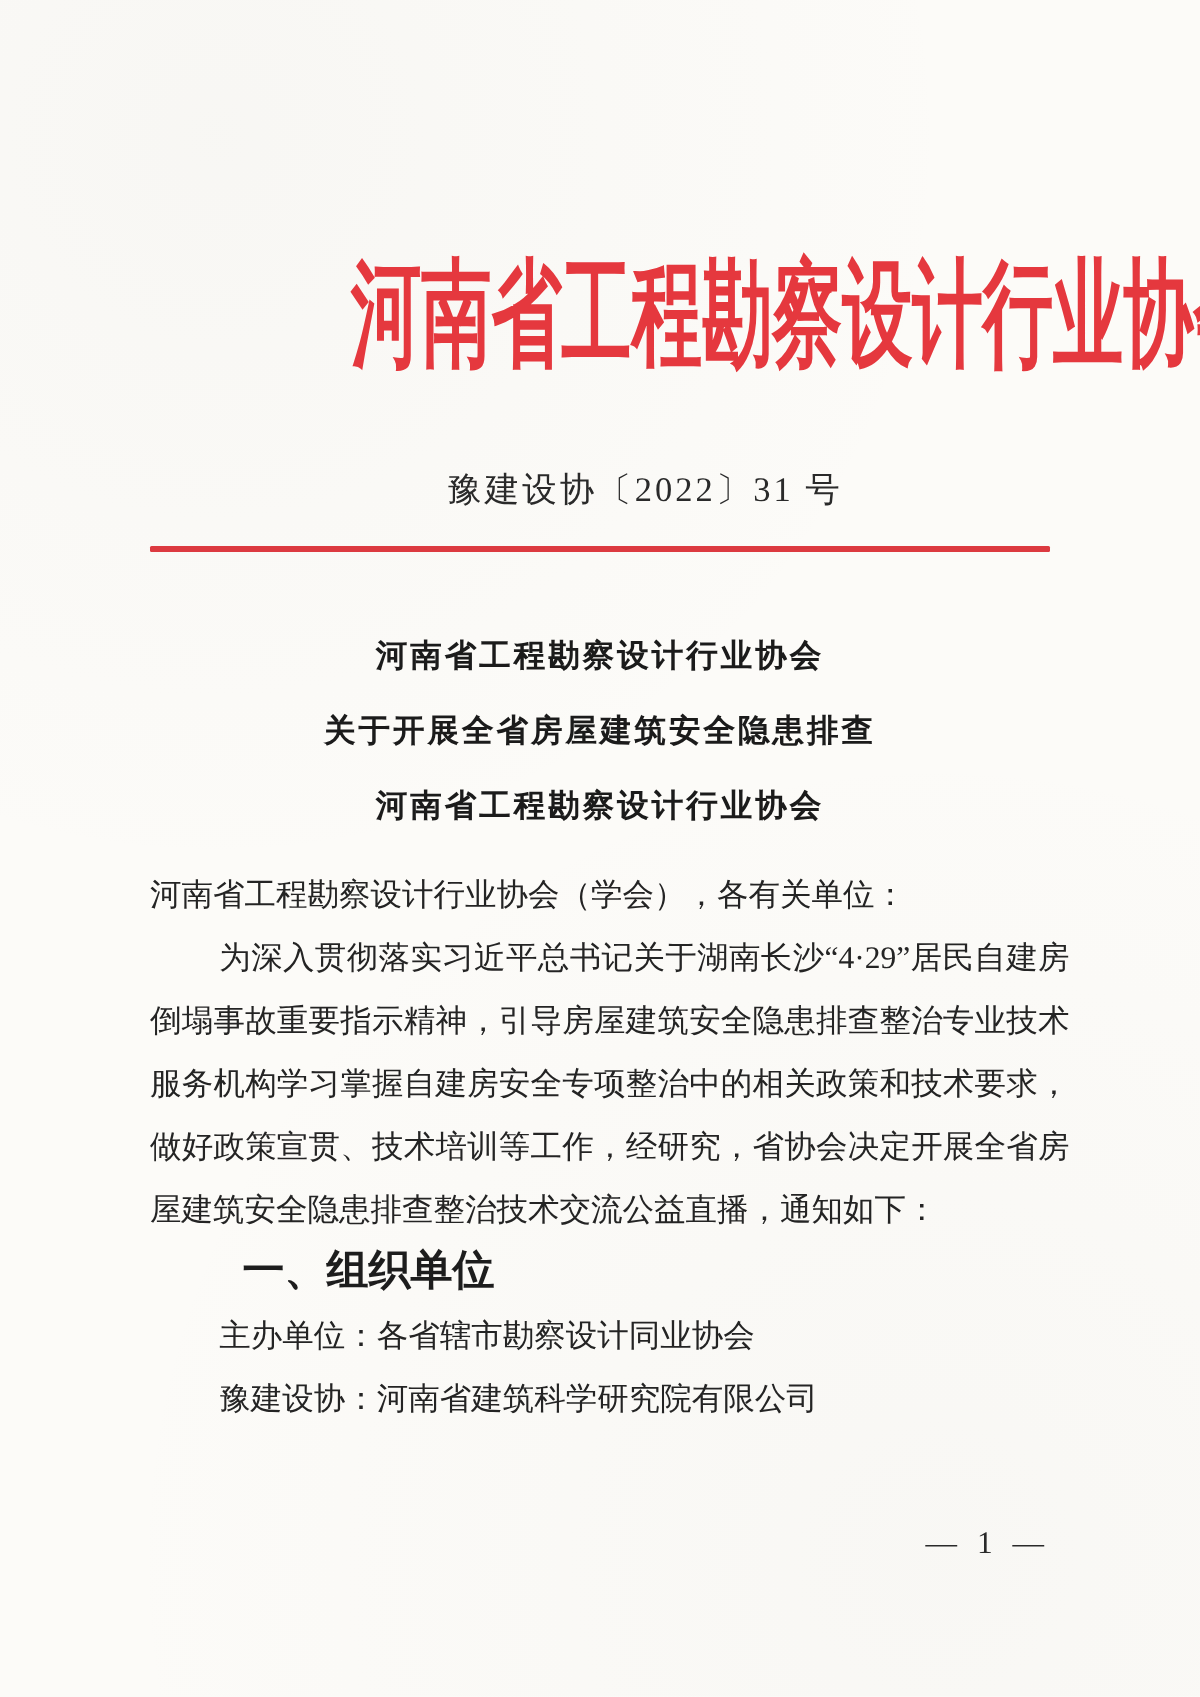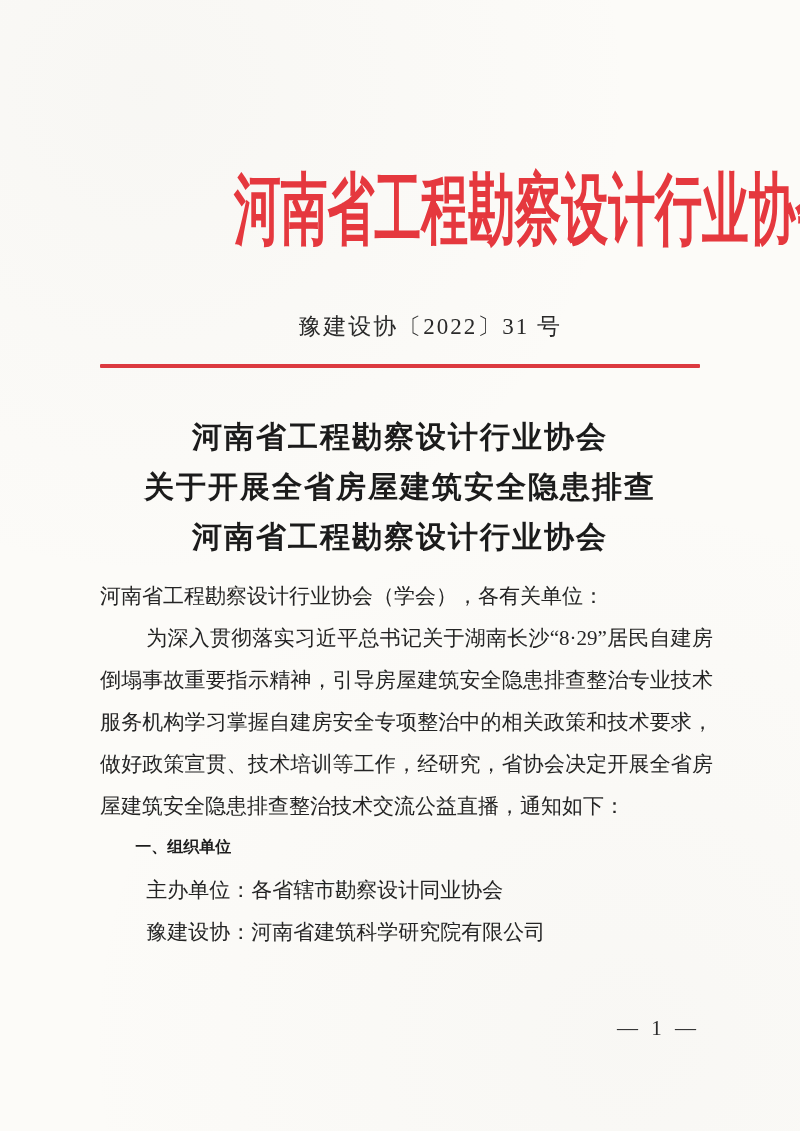--- a/index.html
+++ b/index.html
@@ -71,21 +71,21 @@
     border-radius: 1px;
   }
 
   .title {
     position: absolute;
     top: 412px;
     left: 94px;
     width: 612px;
     text-align: center;
     font-weight: bold;
-    font-size: 30px;
+    font-size: 21px;
     line-height: 50px;
     letter-spacing: 2px;
     color: #1b1b1b;
     font-family: "Liberation Serif", "DejaVu Serif", serif;
   }
 
   .body-text {
     position: absolute;
     top: 575px;
     left: 100px;
@@ -95,23 +95,23 @@
     color: #242424;
   }
   .body-text p {
     margin: 0;
     text-align: justify;
   }
   .indent {
     text-indent: 2.2em;
   }
   .section-heading {
-    font-family: Liberation Mono, monospace;
+    font-family: Liberation Serif, serif;
     font-weight: bold;
-    font-size: 16px;
+    font-size: 28px;
     color: #1d1d1d;
   }
 
   .page-number {
     position: absolute;
     top: 1014px;
     right: 104px;
     font-size: 21px;
     line-height: 28px;
     word-spacing: 8px;
@@ -132,21 +132,21 @@
   <div class="divider" style="background: rgb(220, 58, 64);"></div>
 
   <div class="title">
     <div>河南省工程勘察设计行业协会</div>
     <div>关于开展全省房屋建筑安全隐患排查</div>
     <div>河南省工程勘察设计行业协会</div>
   </div>
 
   <div class="body-text">
     <p>河南省工程勘察设计行业协会（学会），各有关单位：</p>
-    <p class="indent">为深入贯彻落实习近平总书记关于湖南长沙“8·29”居民自建房倒塌事故重要指示精神，引导房屋建筑安全隐患排查整治专业技术服务机构学习掌握自建房安全专项整治中的相关政策和技术要求，做好政策宣贯、技术培训等工作，经研究，省协会决定开展全省房屋建筑安全隐患排查整治技术交流公益直播，通知如下：</p>
+    <p class="indent">为深入贯彻落实习近平总书记关于湖南长沙“4·29”居民自建房倒塌事故重要指示精神，引导房屋建筑安全隐患排查整治专业技术服务机构学习掌握自建房安全专项整治中的相关政策和技术要求，做好政策宣贯、技术培训等工作，经研究，省协会决定开展全省房屋建筑安全隐患排查整治技术交流公益直播，通知如下：</p>
     <p class="indent section-heading">一、组织单位</p>
     <p class="indent">主办单位：各省辖市勘察设计同业协会</p>
     <p class="indent">豫建设协：河南省建筑科学研究院有限公司</p>
   </div>
 
   <div class="page-number">— 1 —</div>
 
 </div>
 
 </body></html>

